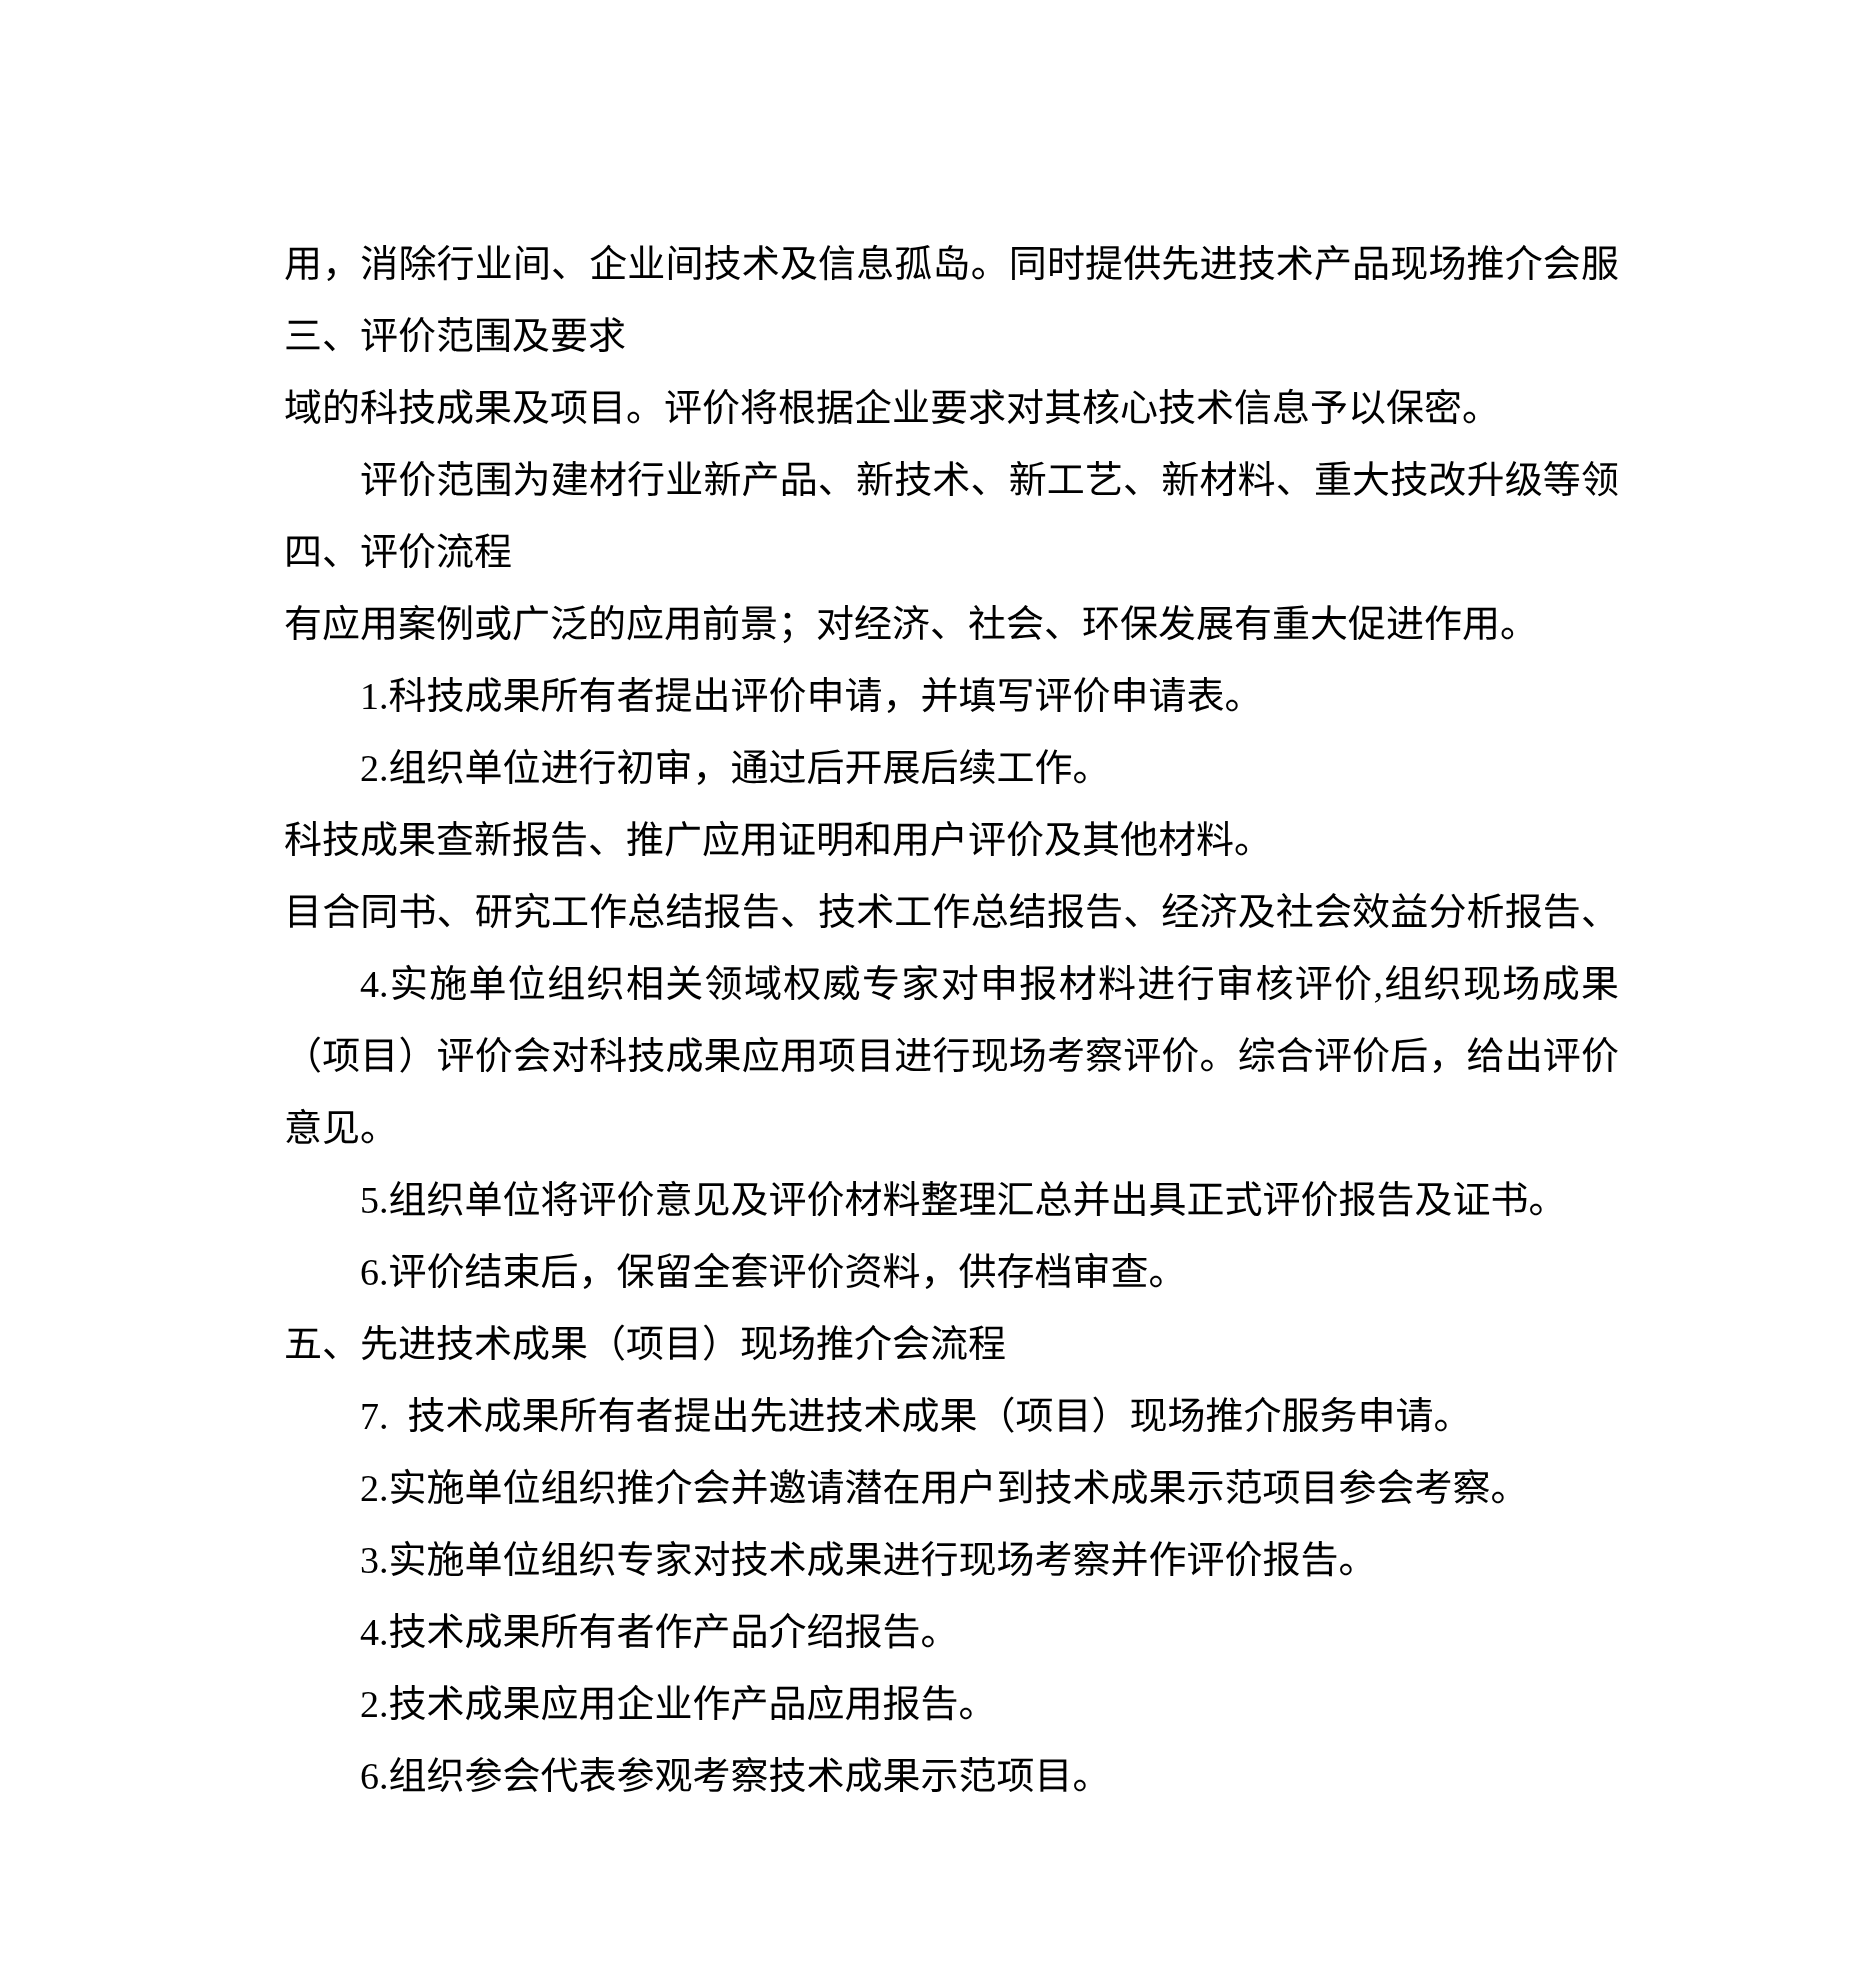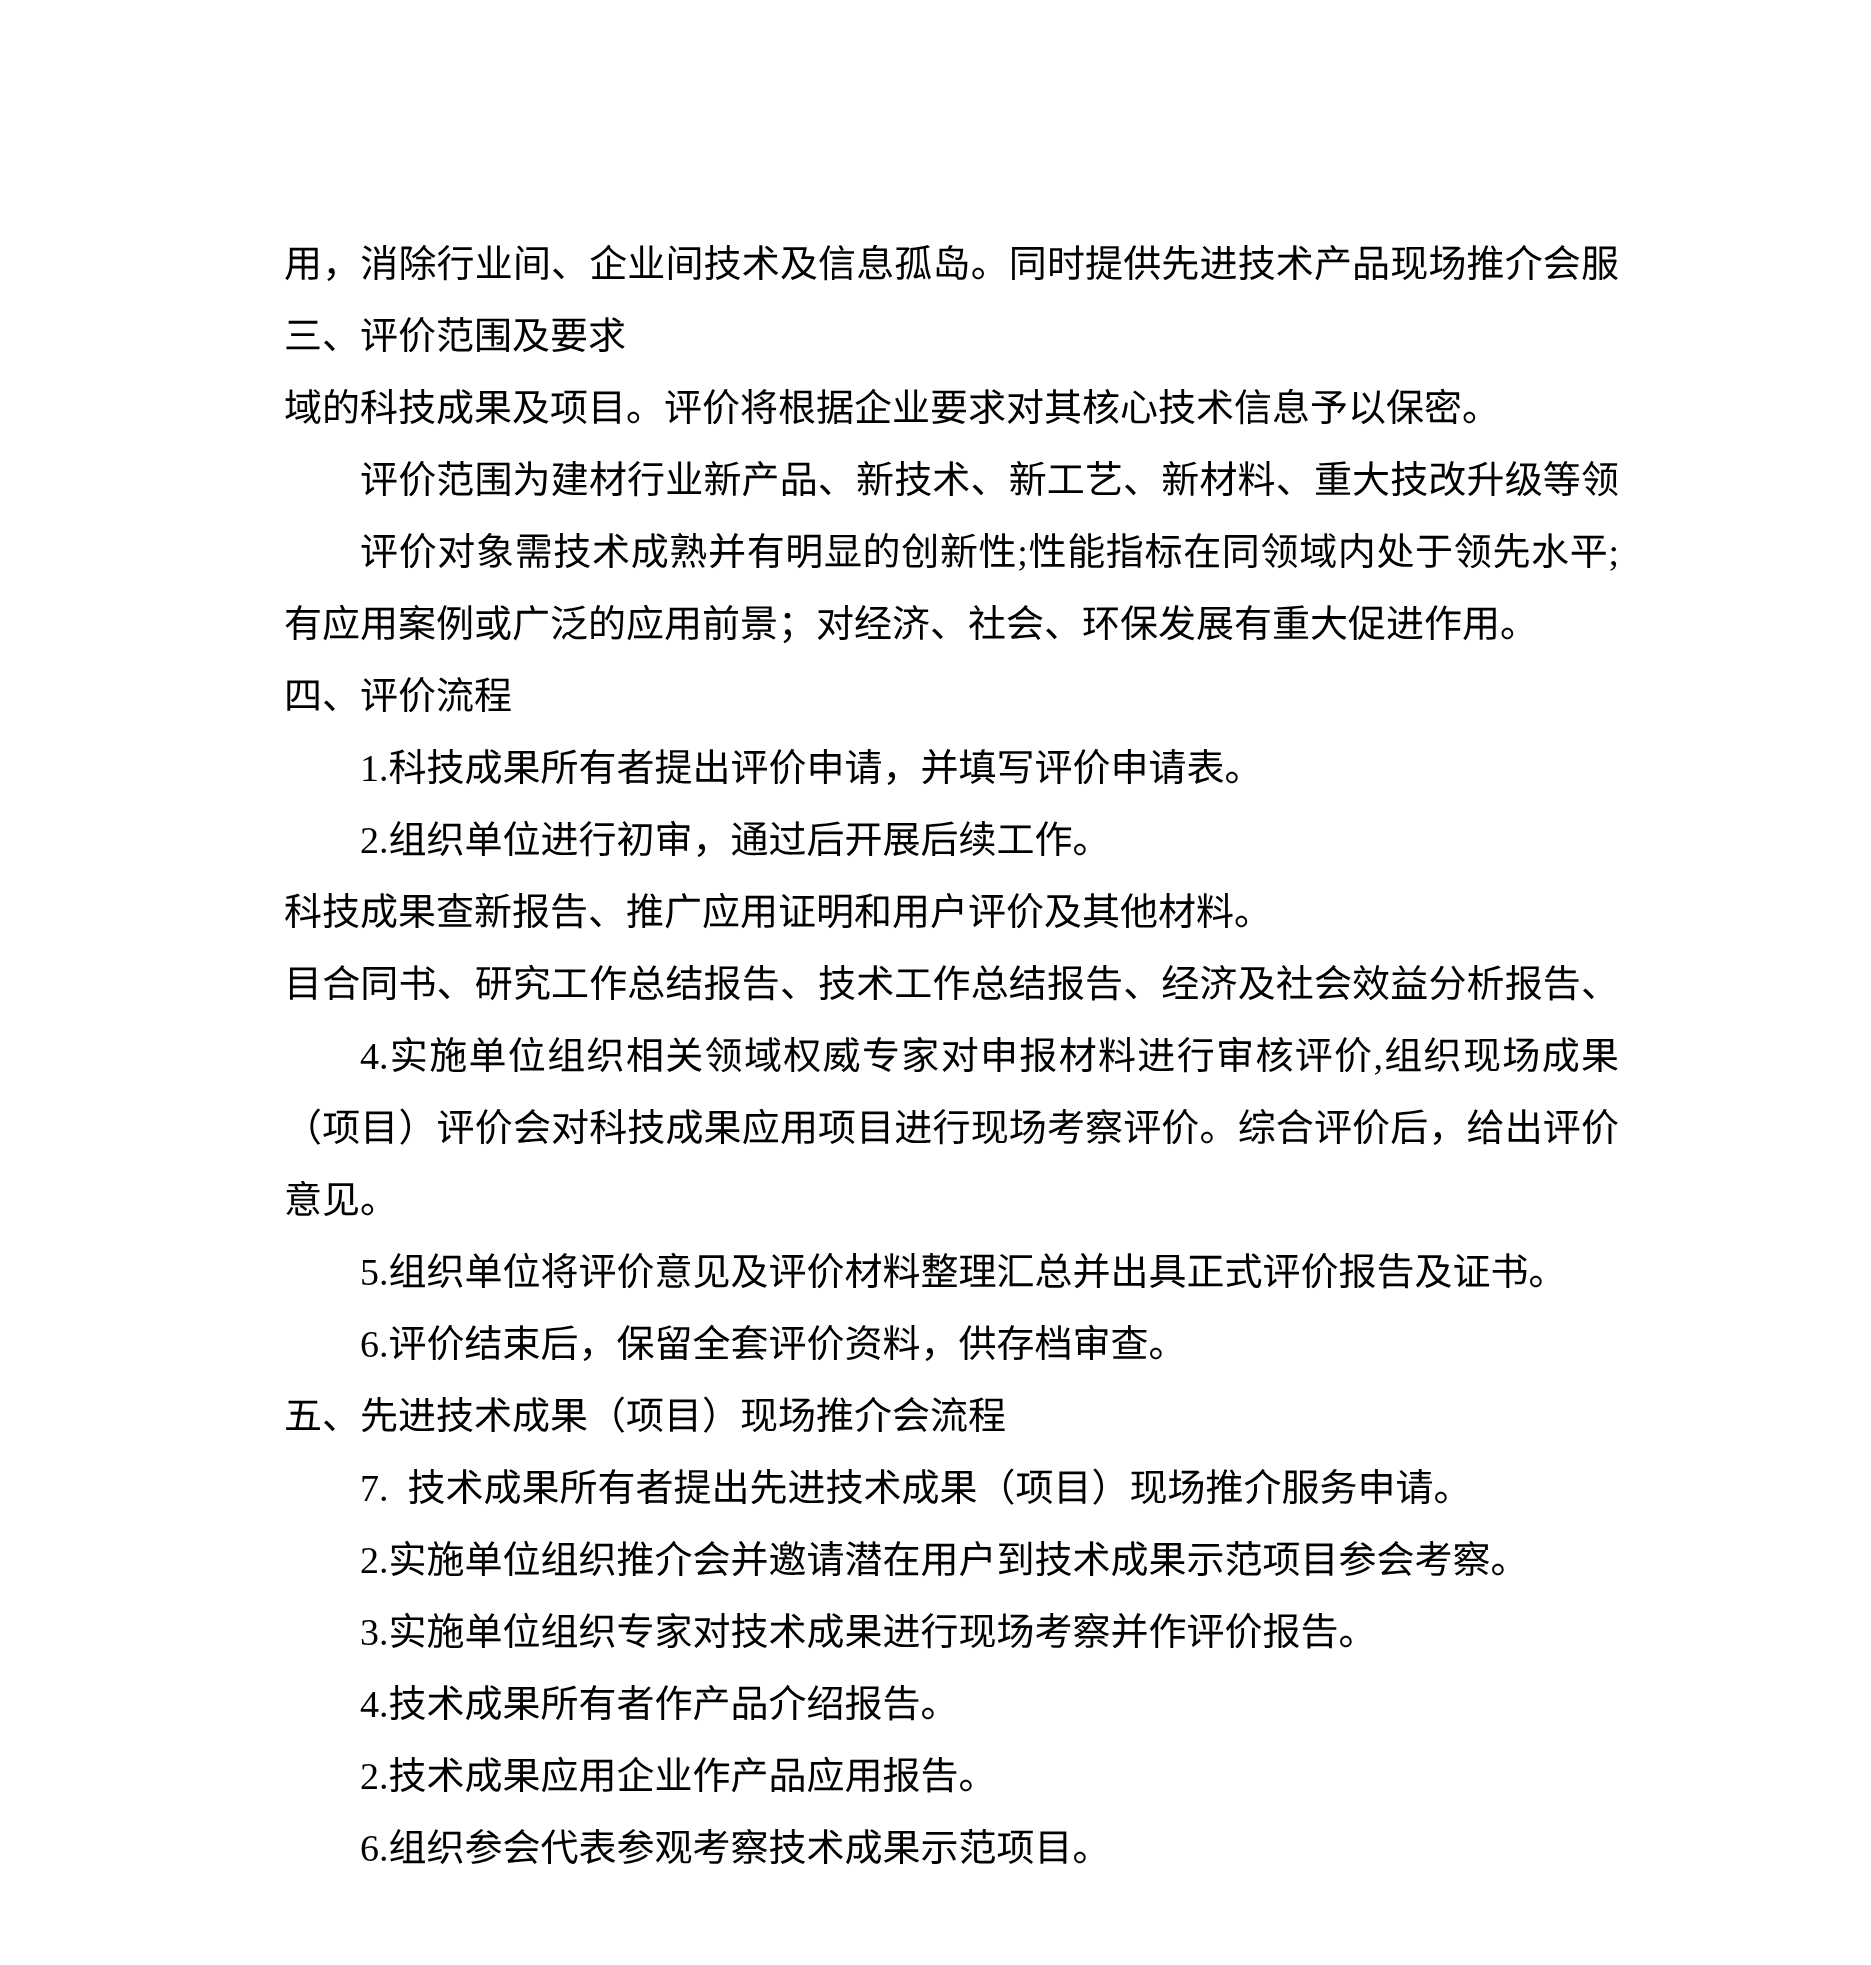--- a/index.html
+++ b/index.html
@@ -41,23 +41,22 @@
 </style>
 </head>
 <body>
 
 <div class="page" style="background: rgb(255, 255, 255);">
   <div class="text-block" style="color: rgb(0, 0, 0);">
       <div class="line justify">用，消除行业间、企业间技术及信息孤岛。同时提供先进技术产品现场推介会服</div>
       <div class="line heading">三、评价范围及要求</div>
       <div class="line">域的科技成果及项目。评价将根据企业要求对其核心技术信息予以保密。</div>
       <div class="line indent justify">评价范围为建材行业新产品、新技术、新工艺、新材料、重大技改升级等领</div>
-      <div class="line indent justify">评价对象需技术成熟并有明显的创新性;性能指标在同领域内处于领先水平;</div>
+      <div class="line heading">四、评价流程</div>
       <div class="line">有应用案例或广泛的应用前景；对经济、社会、环保发展有重大促进作用。</div>
-      <div class="line heading">四、评价流程</div>
       <div class="line indent">1.科技成果所有者提出评价申请，并填写评价申请表。</div>
       <div class="line indent">2.组织单位进行初审，通过后开展后续工作。</div>
       <div class="line">科技成果查新报告、推广应用证明和用户评价及其他材料。</div>
       <div class="line justify">目合同书、研究工作总结报告、技术工作总结报告、经济及社会效益分析报告、</div>
       <div class="line indent justify">4.实施单位组织相关领域权威专家对申报材料进行审核评价,组织现场成果</div>
       <div class="line justify">（项目）评价会对科技成果应用项目进行现场考察评价。综合评价后，给出评价</div>
       <div class="line">意见。</div>
       <div class="line indent">5.组织单位将评价意见及评价材料整理汇总并出具正式评价报告及证书。</div>
       <div class="line indent">6.评价结束后，保留全套评价资料，供存档审查。</div>
       <div class="line heading">五、先进技术成果（项目）现场推介会流程</div>

